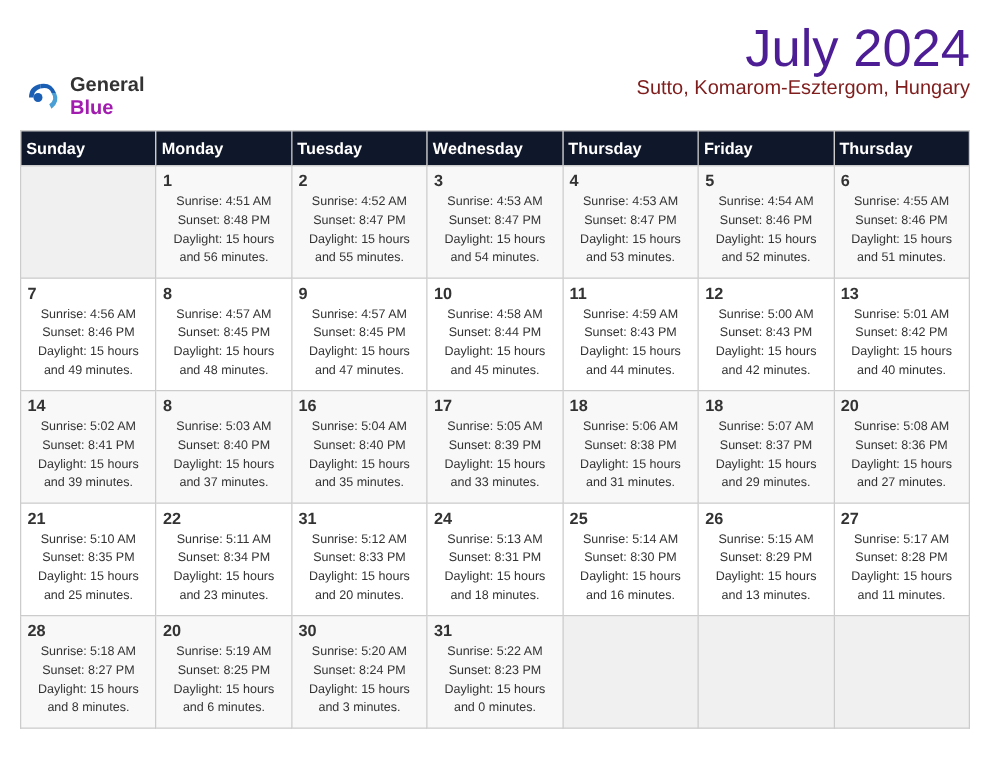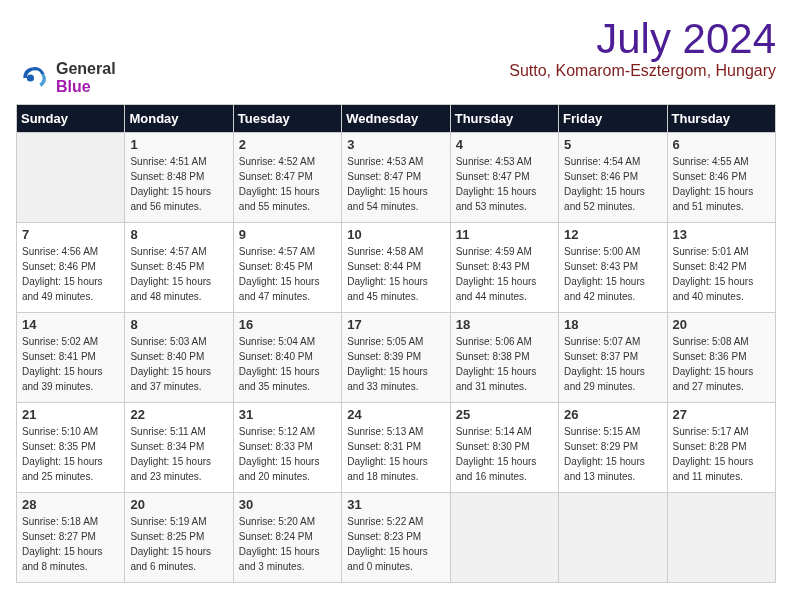--- a/index.html
+++ b/index.html
@@ -85,20 +85,21 @@
       font-size: 13px;
       font-weight: bold;
       color: #333;
       margin-bottom: 2px;
       display: block;
     }
     .day-info {
       font-size: 10px;
       color: #333;
       line-height: 1.5;
+      text-align: center;
     }
     td.empty {
       background: #f0f0f0 !important;
     }
   </style>
 </head>
 <body>
 
 <div class="header-section">
   <div class="logo">

